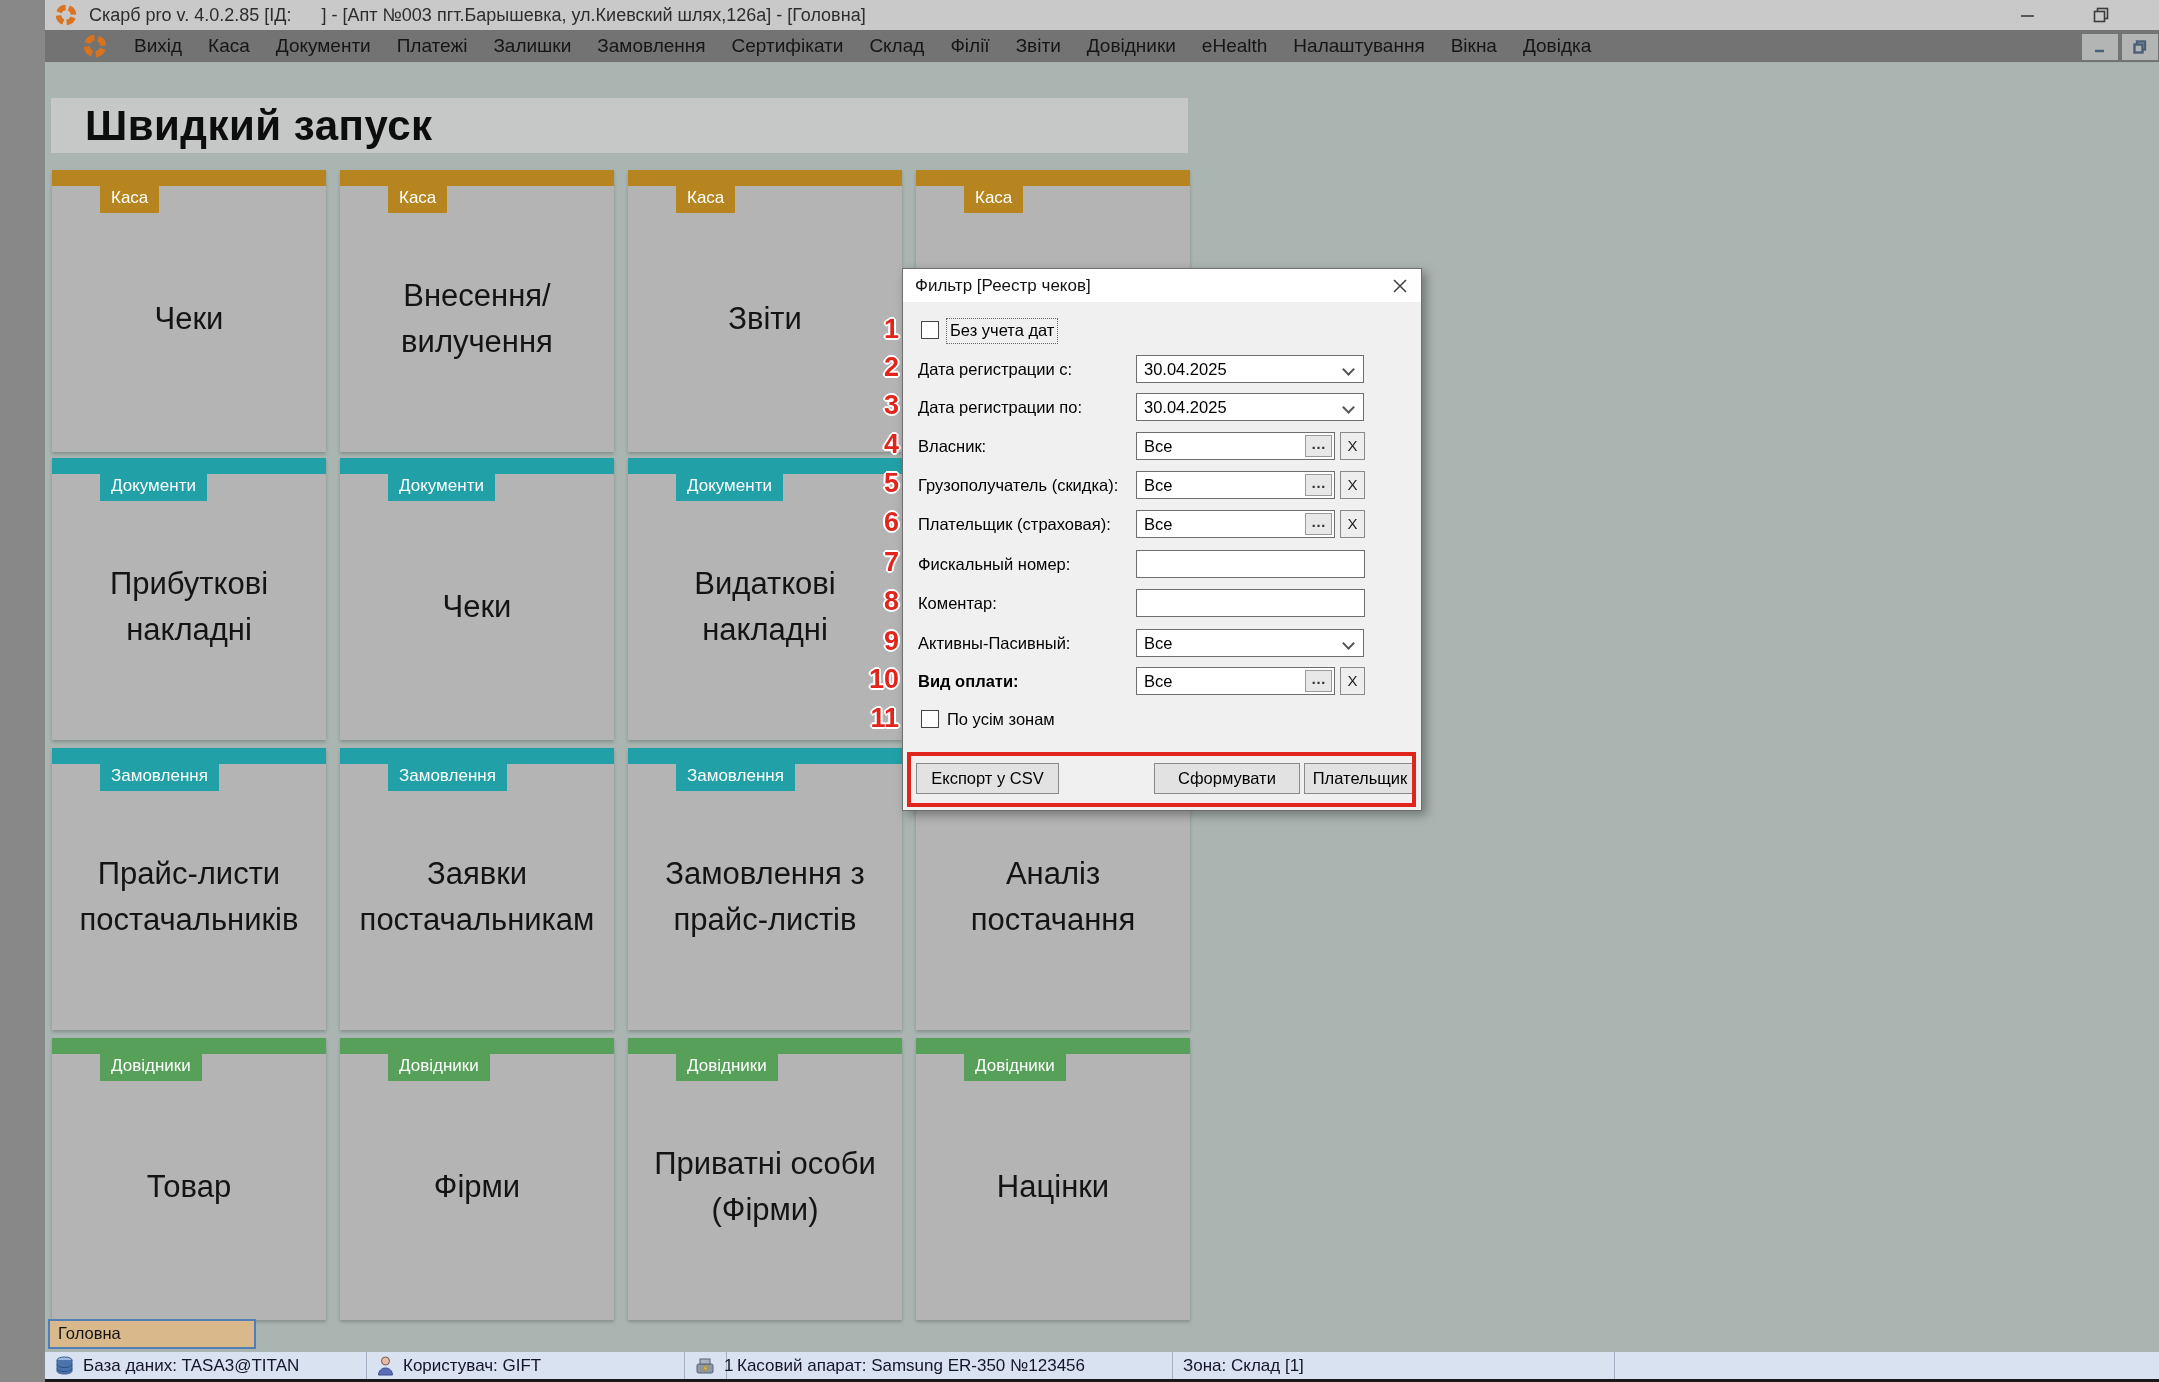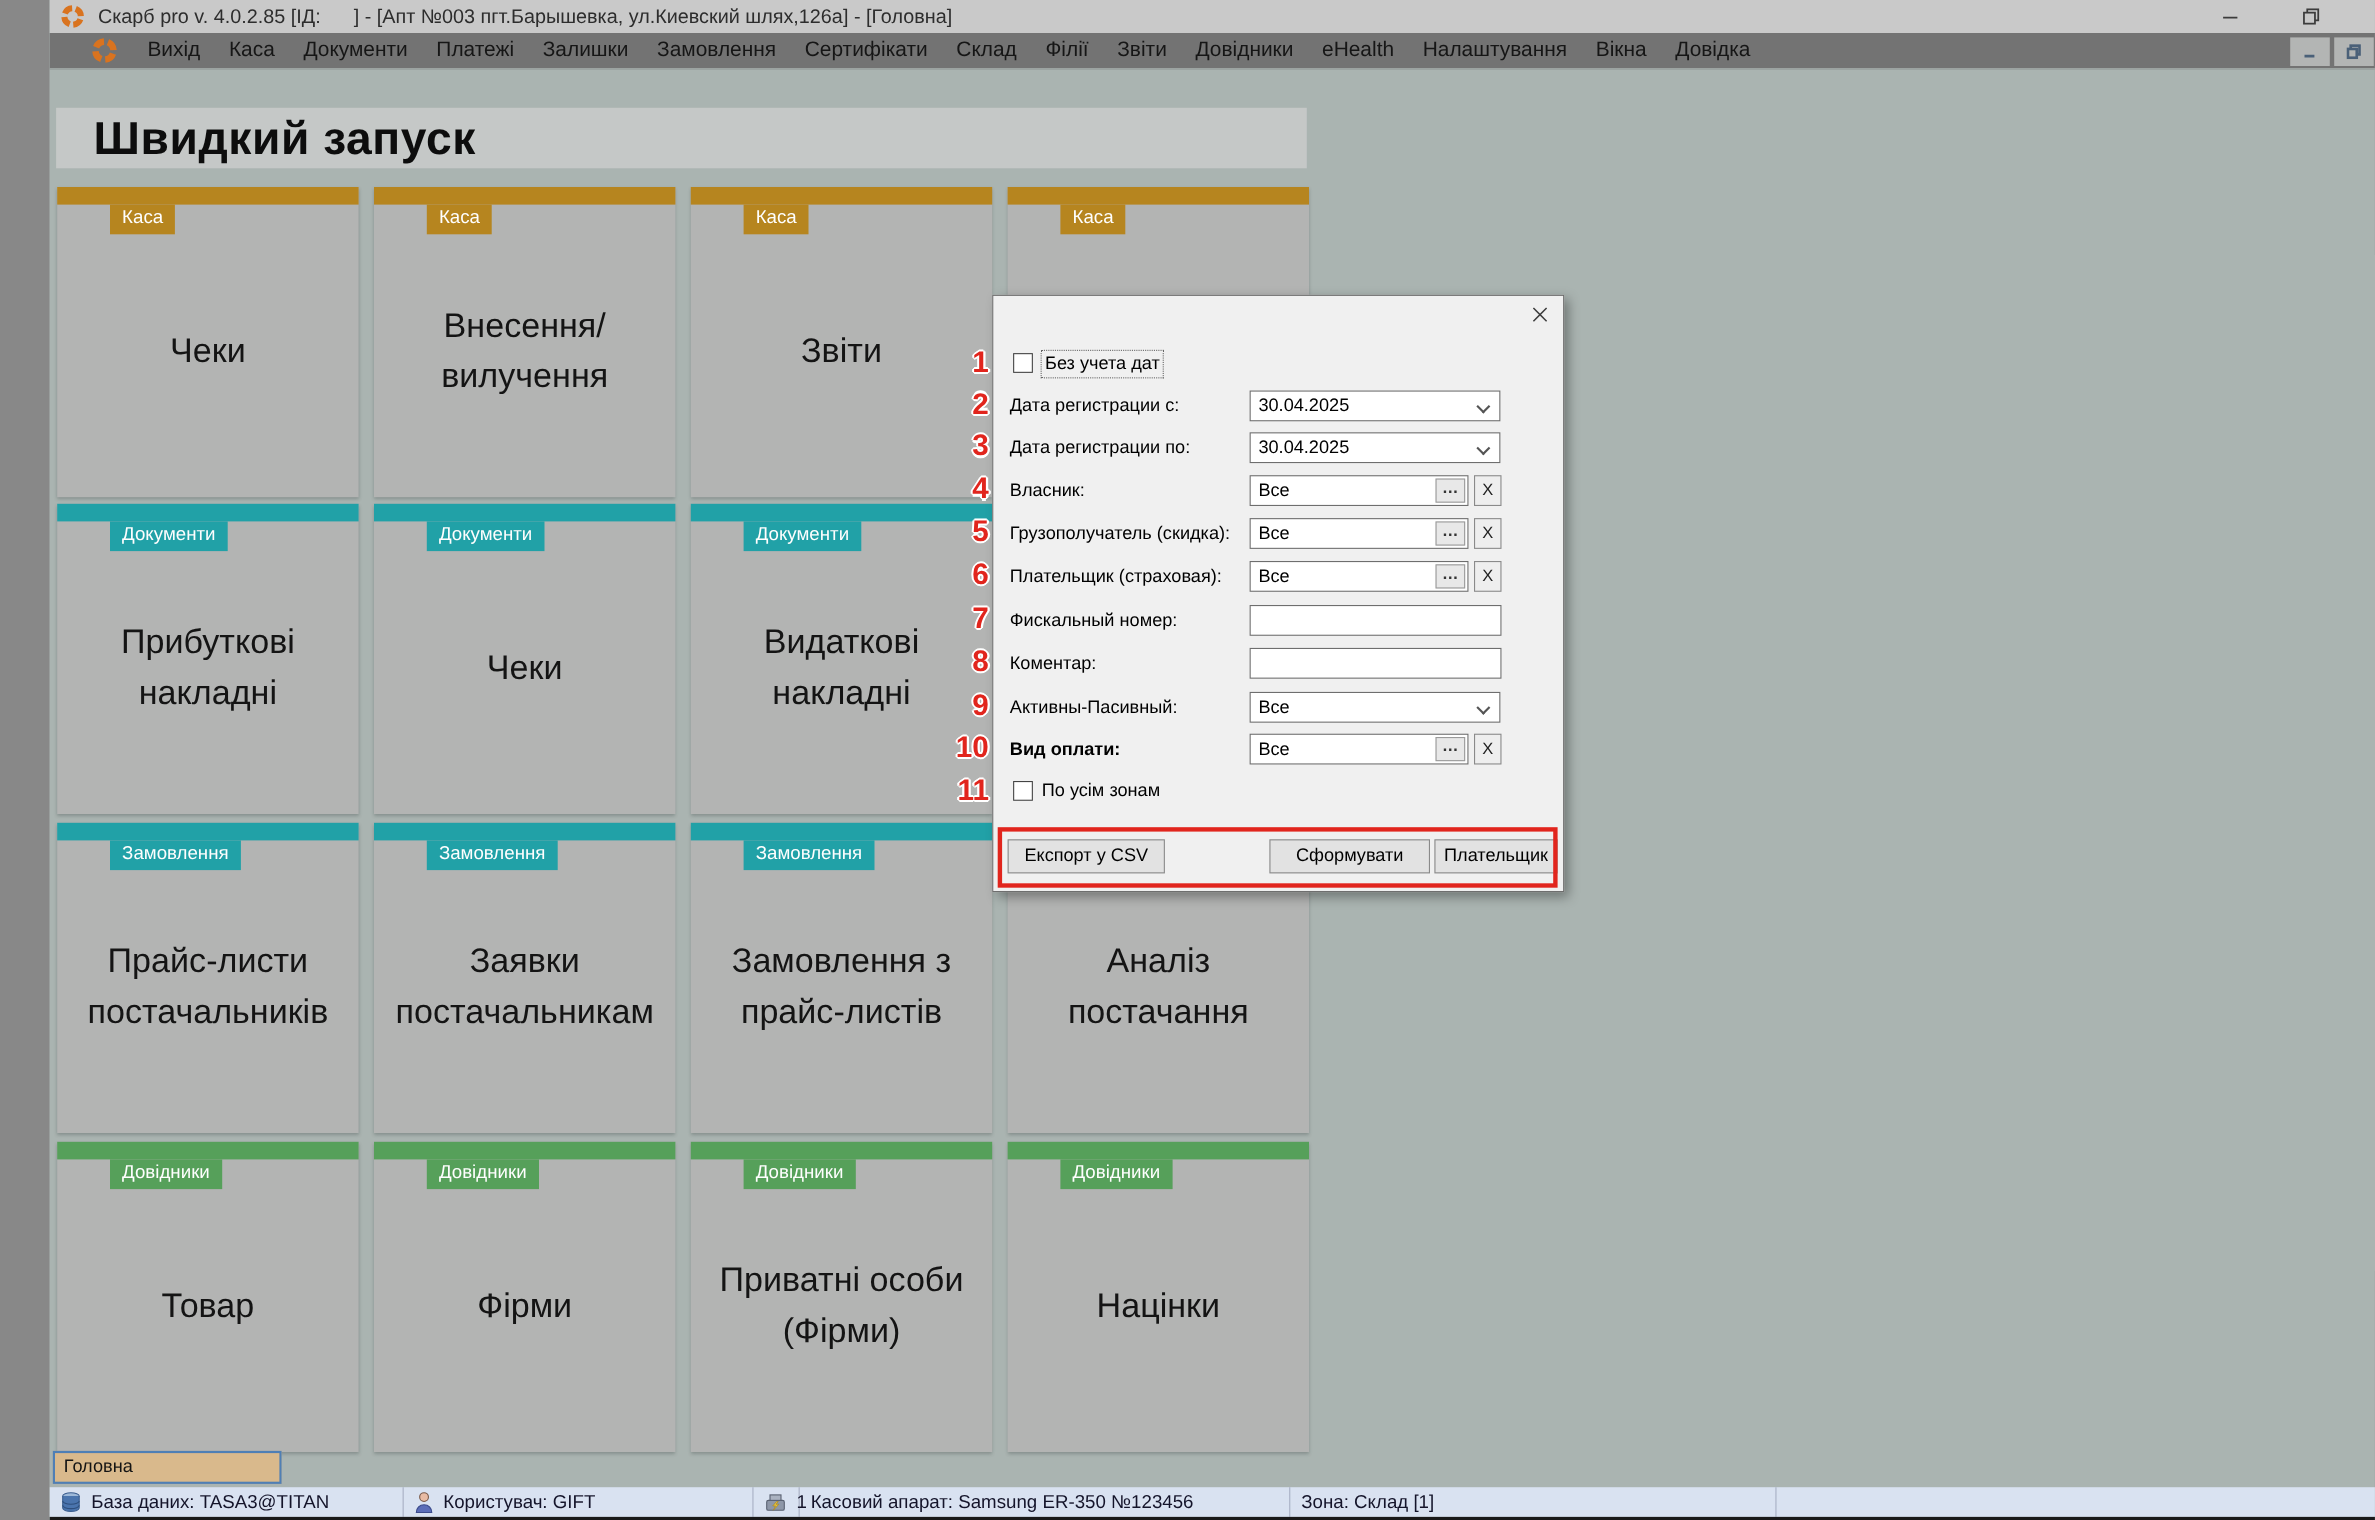--- a/index.html
+++ b/index.html
@@ -246,20 +246,23 @@
         <div class="tile-label">Приватні особи (Фірми)</div>
       </div>
       <div class="tile" style="left: 871px; top: 1038px;">
         <div class="tile-bar" style="background: rgb(86, 160, 90);"></div>
         <div class="tile-tag" style="background: rgb(86, 160, 90);">Довідники</div>
         <div class="tile-label">Націнки</div>
       </div>
     </div>
 
   <div class="dialog">
+    <div class="dlg-title">
+      <span>Фильтр [Реестр чеков]</span>
+    </div>
     <div class="dlg-close">
       <svg width="16" height="16" viewBox="0 0 16 16">
           <line x1="2" y1="2" x2="14" y2="14"></line>
           <line x1="14" y1="2" x2="2" y2="14"></line>
         </svg>
     </div>
     <div id="dialog-rows">
         <div class="cb-box" style="top: 52px;"></div>
         <div class="cb-label focused" style="top: 50px;">Без учета дат</div>
         <div class="dlg-row-label" style="top: 86px;">Дата регистрации с:</div>

